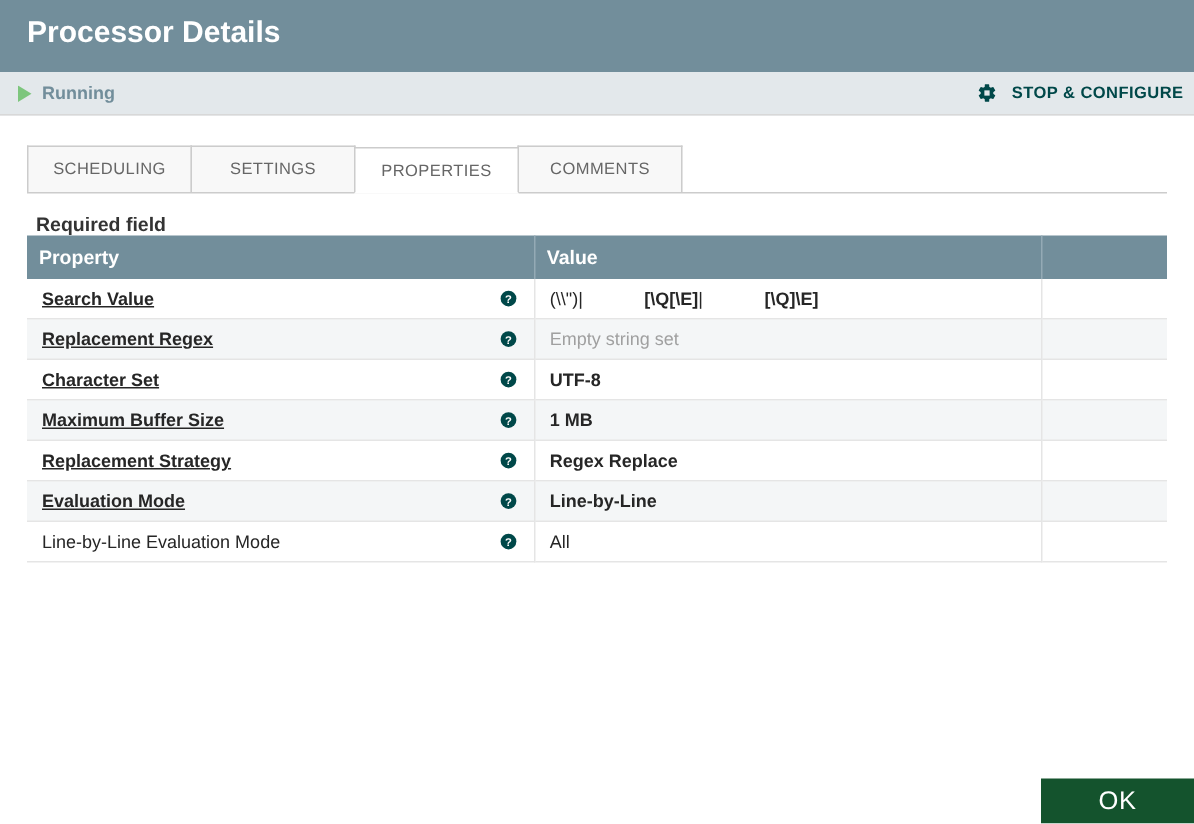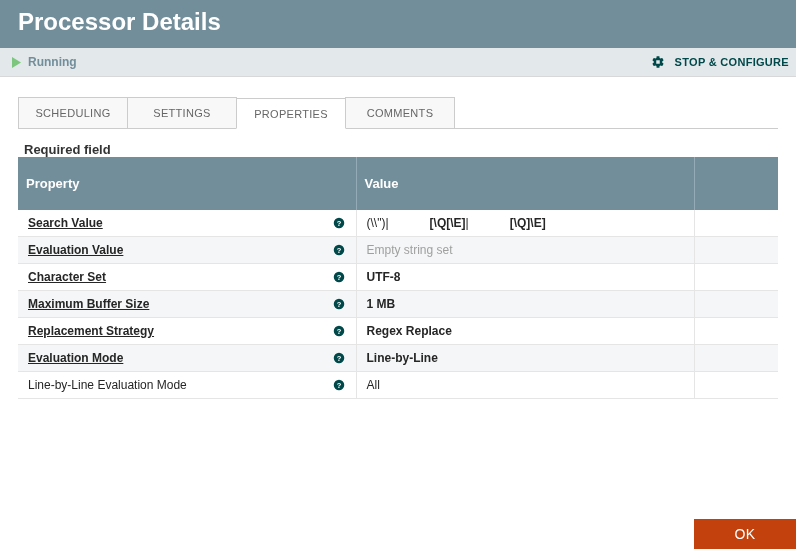--- a/index.html
+++ b/index.html
@@ -5,21 +5,21 @@
   * { margin: 0; padding: 0; box-sizing: border-box; }
   html, body { width: 796px; height: 549px; font-family: Arial, Helvetica, sans-serif; background: #fff; color: #333; }
   .header {
     background: #728e9b;
     color: #fff;
     padding: 10px 18px 14px 18px;
     height: 48px;
     display: flex;
     align-items: center;
   }
-  .header h1 { font-size: 24px; font-weight: 700; }
+  .header h1 { font-size: 20px; font-weight: 700; }
   .status-bar {
     height: 29px;
     background: #e3e8eb;
     display: flex;
     align-items: center;
     justify-content: space-between;
     padding: 0 7px 0 11px;
     border-bottom: 1px solid #d8d8d8;
   }
   .status-left { display: flex; align-items: center; gap: 6px; }
@@ -63,21 +63,21 @@
     margin: 13px 0 0 6px;
     color: #333;
   }
   .table { width: 100%; border-collapse: collapse; }
   .table th {
     background: #728e9b;
     color: #fff;
     text-align: left;
     font-size: 13px;
     font-weight: 700;
-    padding: 19px 8px;
+    padding: 7px 8px;
     border-right: 1px solid #94aab5;
   }
   .table th:last-child { border-right: none; }
   .col-prop { width: 338px; }
   .col-val { width: 338px; }
   .col-extra { width: auto; }
   .table tbody tr:nth-child(even) td { background: #f4f6f7; }
   .table tbody tr:nth-child(odd) td { background: #fff; }
   .table td {
     font-size: 12px;
@@ -101,23 +101,23 @@
   .val-cell.placeholder { color: #a0a0a0; font-weight: 400; }
   .val-cell .partial-black { color: #262626; }
   .val-cell .partial-bold { font-weight:700; color:#262626;padding-left:41px; }
   .footer {
     position: absolute;
     right: 0;
     bottom: 0;
   }
   .ok-btn {
     display: inline-flex; align-items: center; justify-content: center;
-    background: #c2410c;
+    background: #14532d;
     color: #fff;
-    font-size: 14px;
+    font-size: 17px;
     letter-spacing: .3px;
     width: 102px;
     height: 30px;
     border: none;
     cursor: pointer;
   }
 </style>
 </head>
 <body>
 
@@ -189,21 +189,21 @@
                 </svg>
               </span>
             </div>
           </td>
           <td class="val-cell normal"><span class="partial-black">(\\")|</span><span class="partial-bold">[\Q[\E]</span><span class="partial-black">|</span><span class="partial-bold">[\Q]\E]</span></td>
           <td></td>
         </tr>
         <tr>
           <td class="prop-cell bold">
             <div class="prop-row">
-              <span>Evaluation Value</span>
+              <span>Replacement Regex</span>
               <span class="help-icon">
                 <svg width="12" height="12" viewBox="0 0 16 16">
                   <circle cx="8" cy="8" r="7" fill="#004849"></circle>
                   <text x="8" y="12" text-anchor="middle" font-size="10" font-weight="700" fill="#fff" font-family="Arial">?</text>
                 </svg>
               </span>
             </div>
           </td>
           <td class="val-cell placeholder">Empty string set</td>
           <td></td>

